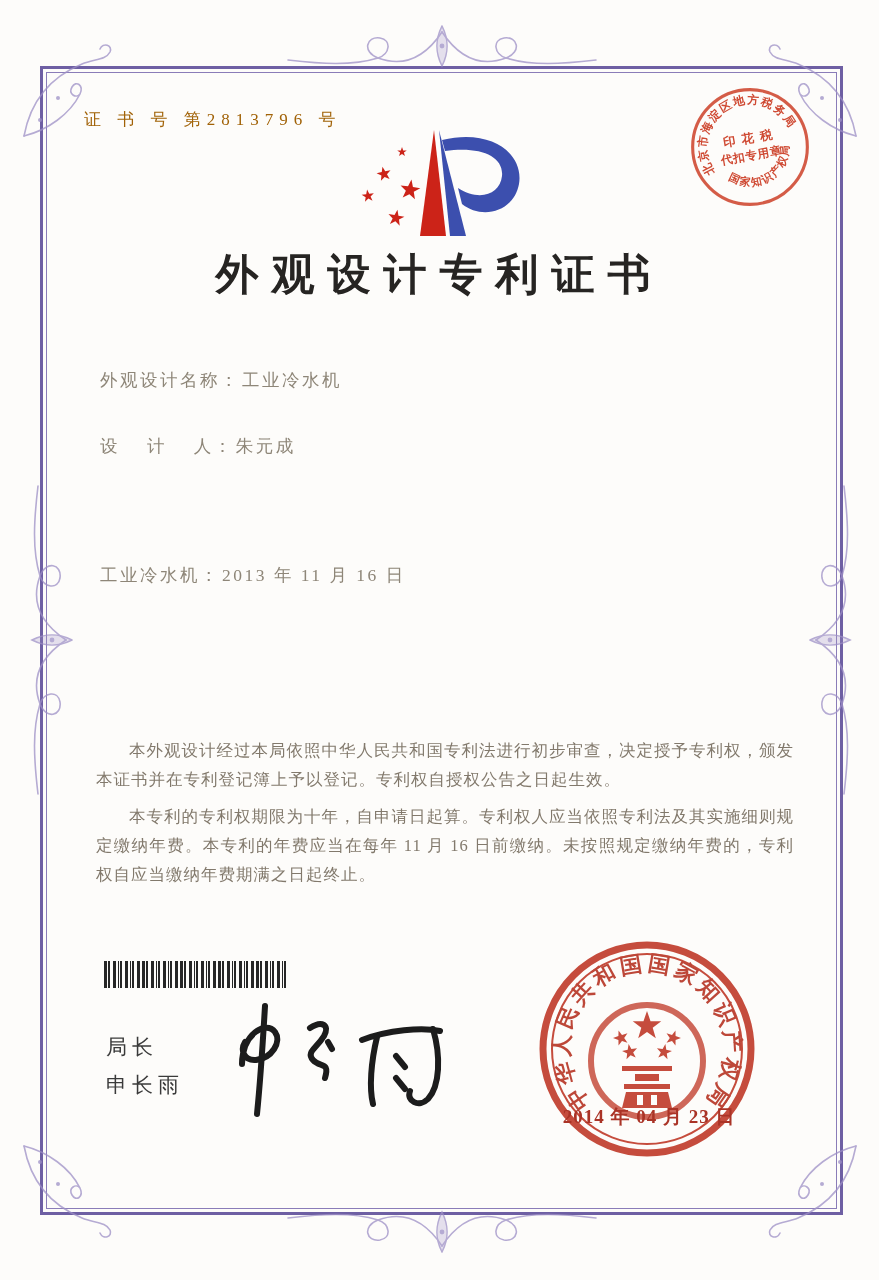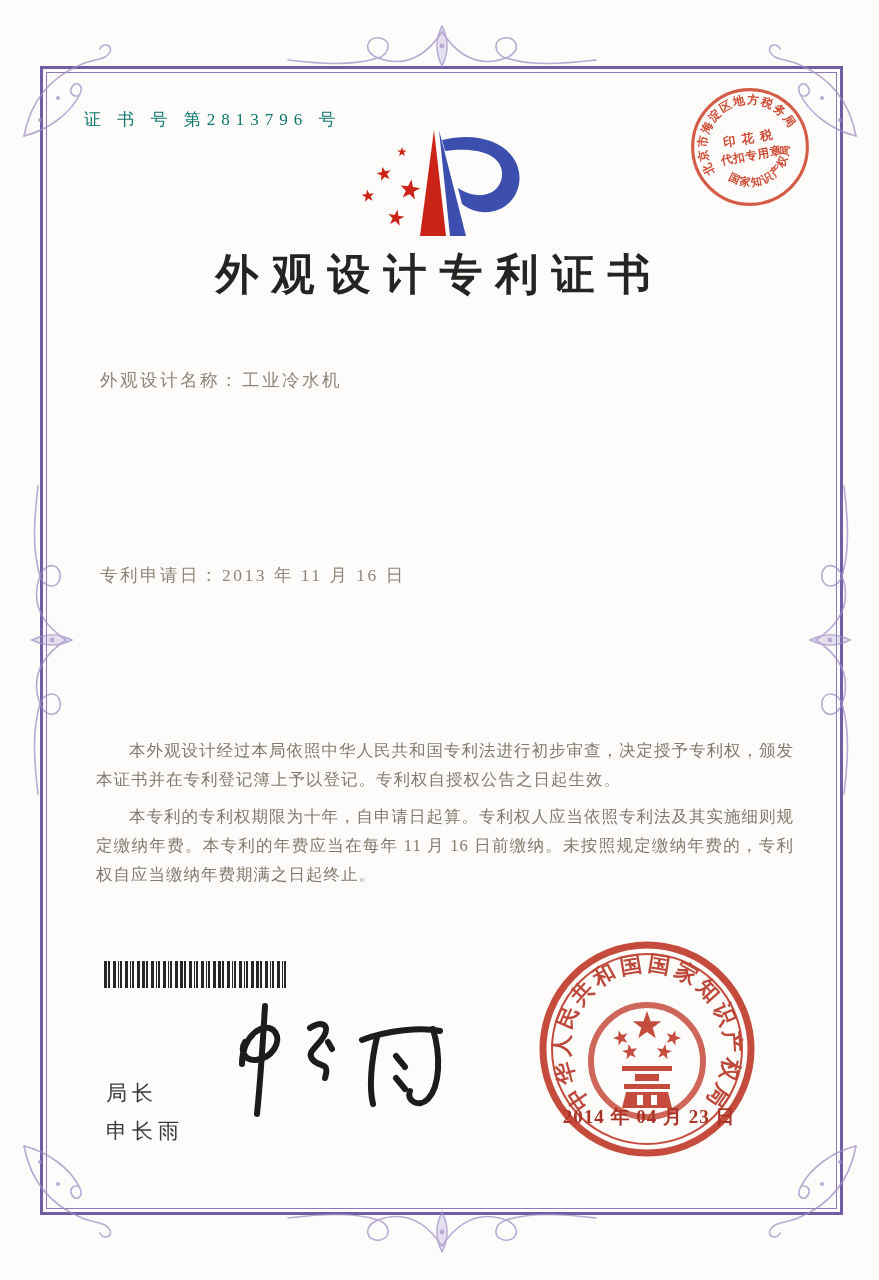--- a/index.html
+++ b/index.html
@@ -13,21 +13,21 @@
   #frame{
     left:40px;top:66px;width:803px;height:1149px;
     border:3px solid #6e5fa3;box-sizing:border-box;
   }
   #frame .inner-line{
     position:absolute;left:3px;top:3px;right:3px;bottom:3px;
     border:1px solid #8a7cb8;
   }
   .ornament{color:#9e90c6;opacity:.75;}
   #cert-no{
-    left:84px;top:108px;font-size:17px;color:#0f766e;letter-spacing:6px;
+    left:84px;top:108px;font-size:17px;color:#a16207;letter-spacing:6px;
     white-space:nowrap;
   }
   #title{
     left:0;top:246px;width:879px;text-align:center;
     font-size:43px;font-weight:600;color:#262422;letter-spacing:13px;
   }
   .field{
     left:100px;font-size:17.5px;color:#8e8678;letter-spacing:2.5px;white-space:nowrap;
   }
   .field .val{margin-left:2px;}
@@ -36,21 +36,20 @@
     font-size:16.5px;line-height:29px;color:#82796c;text-align:justify;
   }
   #paragraphs p{margin:8px;text-indent:2em;letter-spacing:1px;}
   #barcode{
     left:104px;top:961px;width:236px;height:27px;font-size:0;white-space:nowrap;overflow:hidden;
   }
   #barcode span{display:inline-block;height:100%;background:#262626;vertical-align:top;}
   #director{
     left:106px;top:1028px;font-size:21px;color:#3a3a3a;letter-spacing:5px;line-height:38px;
     font-family:"Liberation Sans","DejaVu Sans",sans-serif;
-    margin-top:46px;
   }
   #signature{left:212px;top:1000px;}
   #seal{left:538px;top:940px;width:218px;height:218px;}
   #seal-date{
     left:540px;top:1104px;width:218px;text-align:center;
     font-size:19px;font-weight:bold;color:#aa3326;letter-spacing:1px;white-space:nowrap;
   }
   #tax-stamp{left:688px;top:85px;width:124px;height:124px;}
   #page-footer{
     left:0;top:1155px;width:879px;text-align:center;
@@ -144,22 +143,25 @@
       <polygon points="87,6 98,112 114,112"></polygon>
       <path d="M90,16 C140,4 172,30 167,60 C162,88 130,96 110,80 L106,64 C128,78 148,70 150,52 C152,32 128,22 93,27 Z"></path>
     </g>
   </svg>
 
   <div id="title" class="abs">外观设计专利证书</div>
 
   <div class="abs field" style="top:368px">
     <span>外观设计名称：</span><span class="val">工业冷水机</span>
   </div>
+  <div class="abs field" style="top:434px">
+    <span>设　 计　 人：</span><span class="val">朱元成</span>
+  </div>
   <div class="abs field" style="top:563px">
-    <span>专利申请日：</span><span class="val">2013 年 11 月 16 日</span>
+    <span>工业冷水机：</span><span class="val">2013 年 11 月 16 日</span>
   </div>
 
   <div id="paragraphs" class="abs">
     <p>本外观设计经过本局依照中华人民共和国专利法进行初步审查，决定授予专利权，颁发本证书并在专利登记簿上予以登记。专利权自授权公告之日起生效。</p>
     <p>本专利的专利权期限为十年，自申请日起算。专利权人应当依照专利法及其实施细则规定缴纳年费。本专利的年费应当在每年 11 月 16 日前缴纳。未按照规定缴纳年费的，专利权自应当缴纳年费期满之日起终止。</p>
   </div>
 
   <div id="barcode" class="abs"><span style="width:3px;margin-right:1px"></span><span style="width:2px;margin-right:3px"></span><span style="width:3px;margin-right:2px"></span><span style="width:1px;margin-right:1px"></span><span style="width:2px;margin-right:3px"></span><span style="width:3px;margin-right:2px"></span><span style="width:1px;margin-right:1px"></span><span style="width:2px;margin-right:3px"></span><span style="width:3px;margin-right:2px"></span><span style="width:3px;margin-right:1px"></span><span style="width:2px;margin-right:3px"></span><span style="width:3px;margin-right:2px"></span><span style="width:1px;margin-right:1px"></span><span style="width:2px;margin-right:3px"></span><span style="width:3px;margin-right:2px"></span><span style="width:1px;margin-right:1px"></span><span style="width:2px;margin-right:3px"></span><span style="width:3px;margin-right:2px"></span><span style="width:3px;margin-right:1px"></span><span style="width:2px;margin-right:3px"></span><span style="width:3px;margin-right:2px"></span><span style="width:1px;margin-right:1px"></span><span style="width:2px;margin-right:3px"></span><span style="width:3px;margin-right:2px"></span><span style="width:1px;margin-right:1px"></span><span style="width:2px;margin-right:3px"></span><span style="width:3px;margin-right:2px"></span><span style="width:3px;margin-right:1px"></span><span style="width:2px;margin-right:3px"></span><span style="width:3px;margin-right:2px"></span><span style="width:1px;margin-right:1px"></span><span style="width:2px;margin-right:3px"></span><span style="width:3px;margin-right:2px"></span><span style="width:1px;margin-right:1px"></span><span style="width:2px;margin-right:3px"></span><span style="width:3px;margin-right:2px"></span><span style="width:3px;margin-right:1px"></span><span style="width:2px;margin-right:3px"></span><span style="width:3px;margin-right:2px"></span><span style="width:1px;margin-right:1px"></span><span style="width:2px;margin-right:3px"></span><span style="width:3px;margin-right:2px"></span><span style="width:1px;margin-right:1px"></span><span style="width:2px;margin-right:3px"></span></div>
 
   <div id="director" class="abs">

